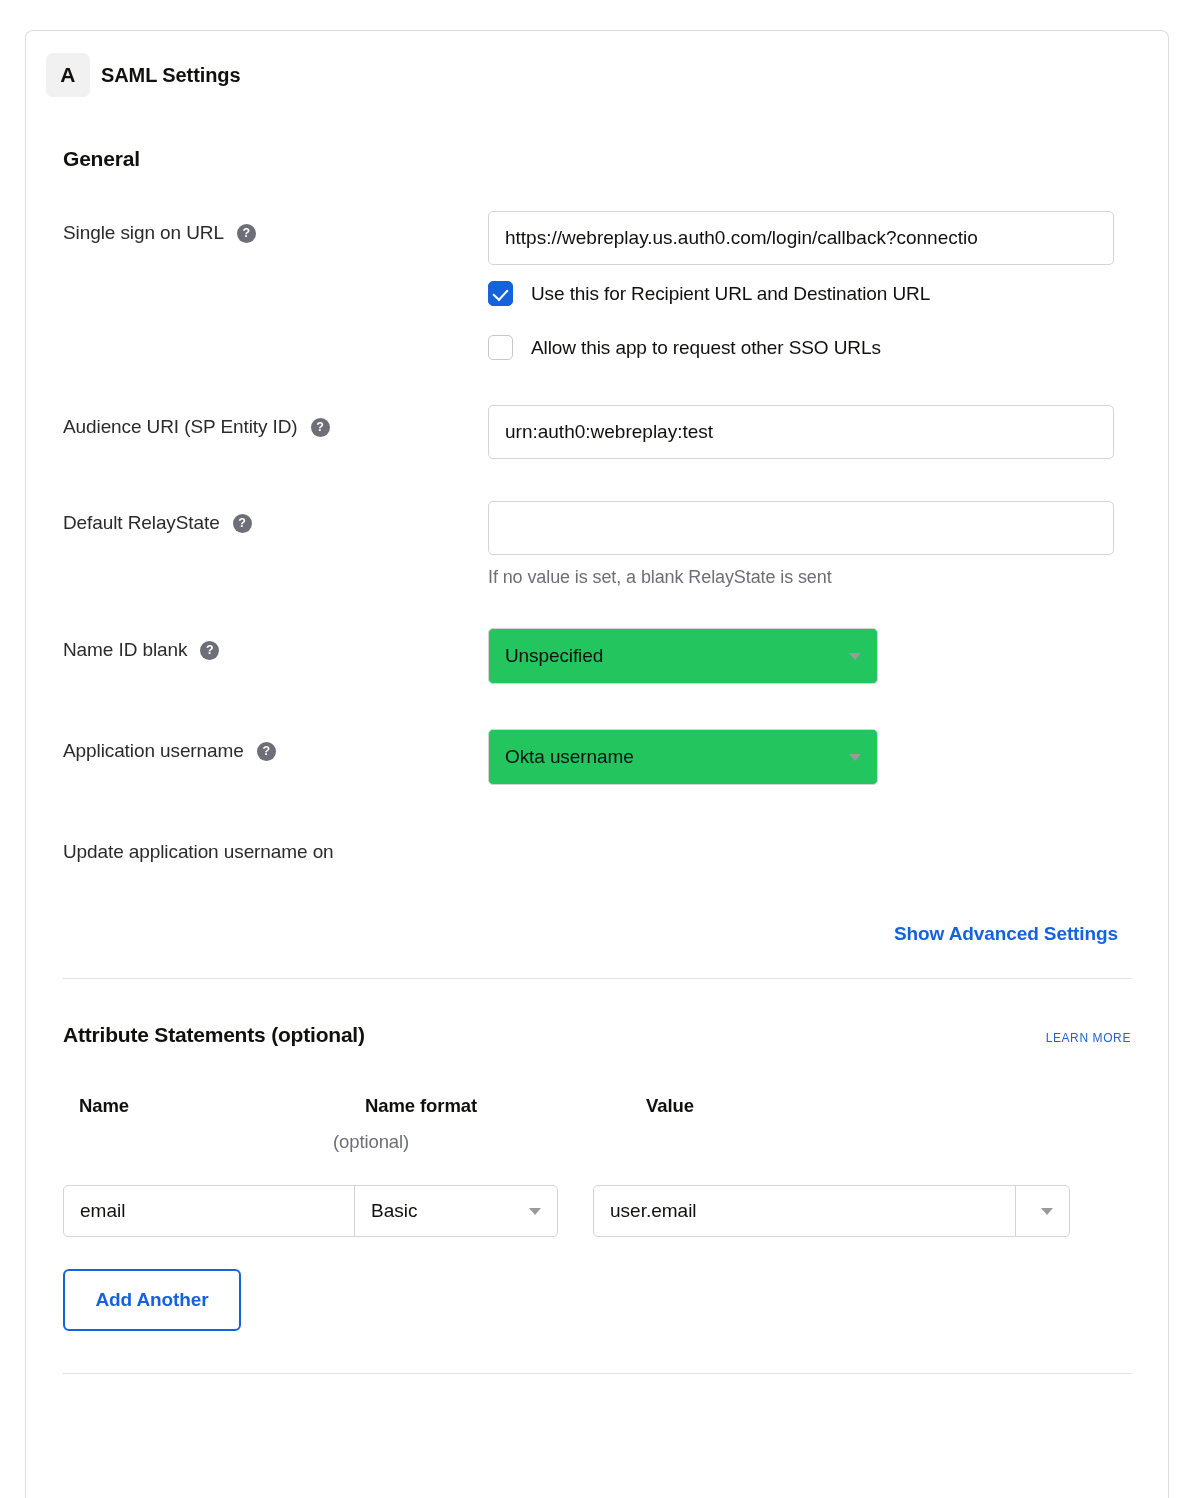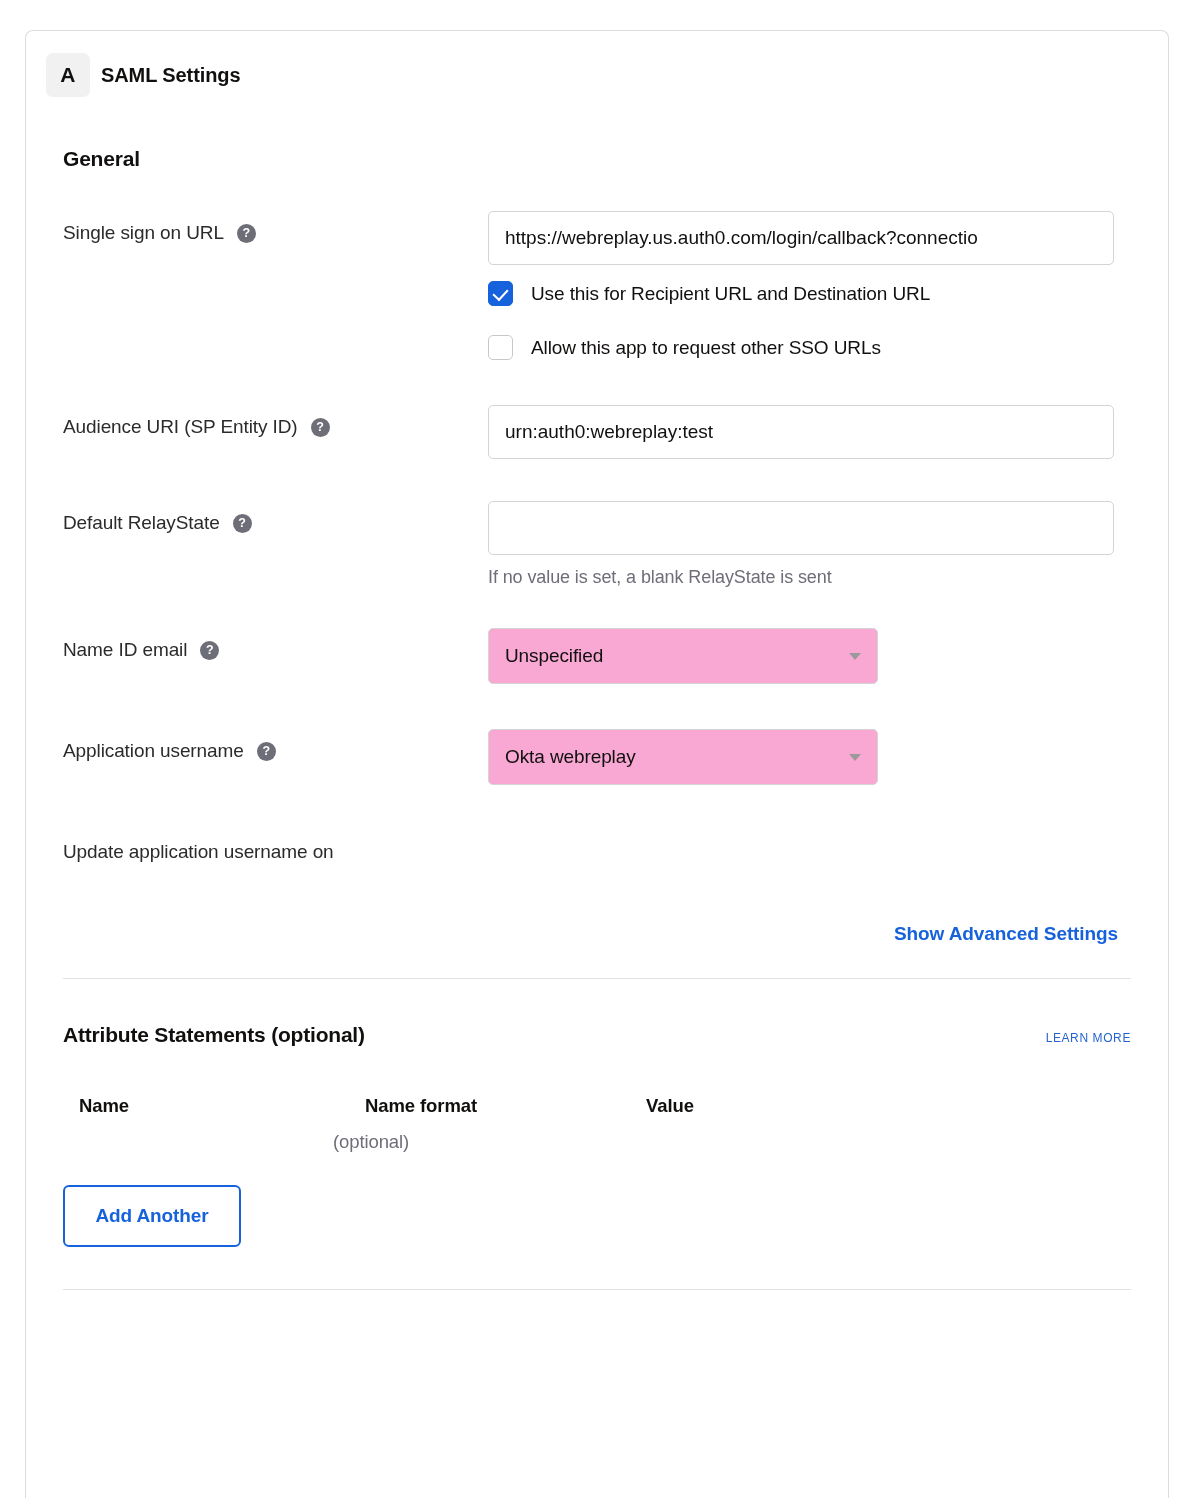--- a/index.html
+++ b/index.html
@@ -177,21 +177,21 @@
     letter-spacing: -0.1px;
     cursor: pointer;
   }
 
   
   .select {
     width: 390px;
     height: 56px;
     border: 1px solid #d4d4d4;
     border-radius: 5px;
-    background: #f9a8d4;
+    background: #22c55e;
     display: flex;
     align-items: center;
     padding: 0 16px;
     position: relative;
     cursor: pointer;
     text-align: center;
   }
   .select .val {
     font-size: 19px;
     color: #12100f;
@@ -408,39 +408,39 @@
           <span class="help">?</span>
         </div>
         <div class="field-col">
           <div class="text-input"></div>
           <div class="hint">If no value is set, a blank RelayState is sent</div>
         </div>
       </div>
 
       <div class="row" style="margin-top:40px;">
         <div class="label-col">
-          <span class="lbl">Name ID email</span>
+          <span class="lbl">Name ID blank</span>
           <span class="help">?</span>
         </div>
         <div class="field-col">
           <div class="select">
             <span class="val">Unspecified</span>
             <span class="caret"></span>
           </div>
         </div>
       </div>
 
       <div class="row" style="margin-top:45px;">
         <div class="label-col">
           <span class="lbl">Application username</span>
           <span class="help">?</span>
         </div>
         <div class="field-col">
           <div class="select">
-            <span class="val">Okta webreplay</span>
+            <span class="val">Okta username</span>
             <span class="caret"></span>
           </div>
         </div>
       </div>
 
       <div class="row" style="margin-top:45px;">
         <div class="label-col">
           <span class="lbl">Update application username on</span>
         </div>
       </div>
@@ -458,18 +458,33 @@
       <a class="learn-more">LEARN MORE</a>
     </div>
 
     <div class="col-heads">
       <span class="ch ch1">Name</span>
       <span class="ch ch2">Name format</span>
       <span class="ch">Value</span>
     </div>
     <div class="optional-note">(optional)</div>
 
+    <div class="attr-row">
+      <div class="input-group">
+        <input class="ig-name" type="text" value="email" style="">
+        <div class="ig-format">
+          <span class="val">Basic</span>
+          <span class="caret"></span>
+        </div>
+      </div>
+      <div class="value-group">
+        <input class="vg-input" type="text" value="user.email" style="">
+        <div class="vg-caret-btn">
+          <span class="caret"></span>
+        </div>
+      </div>
+    </div>
 
     <button class="add-another">Add Another</button>
 
     <div class="divider bottom"></div>
   </div>
 </div>
 
 </body></html>

